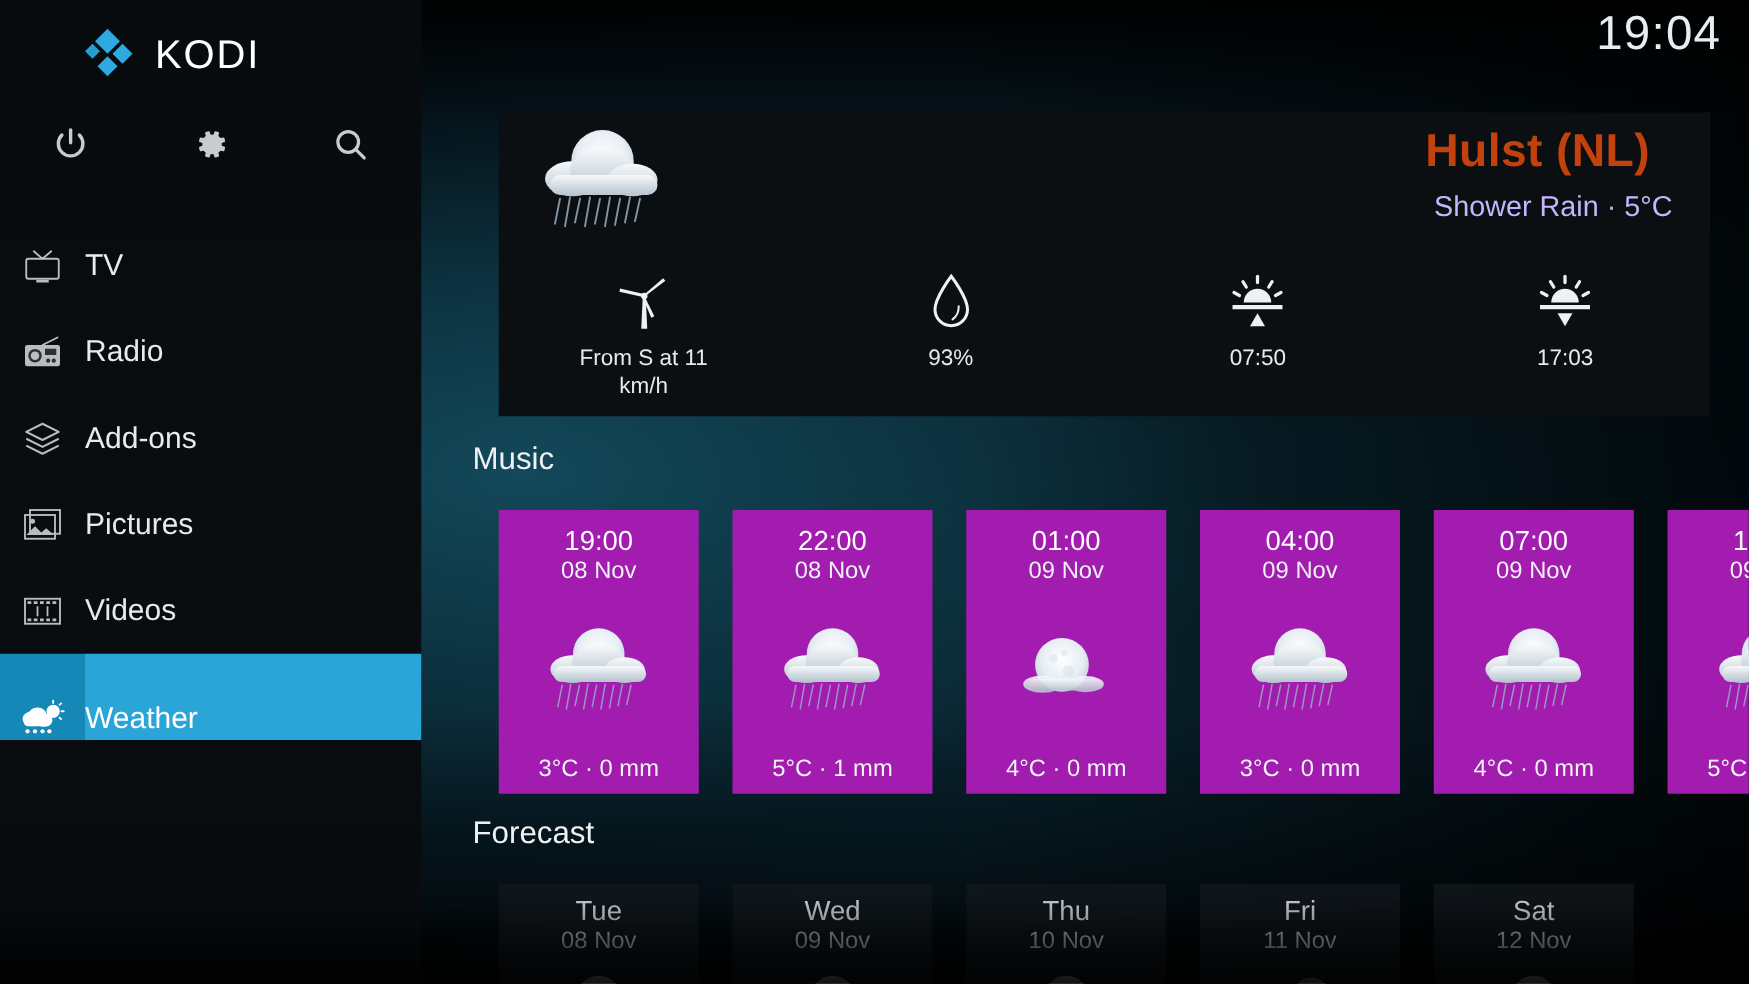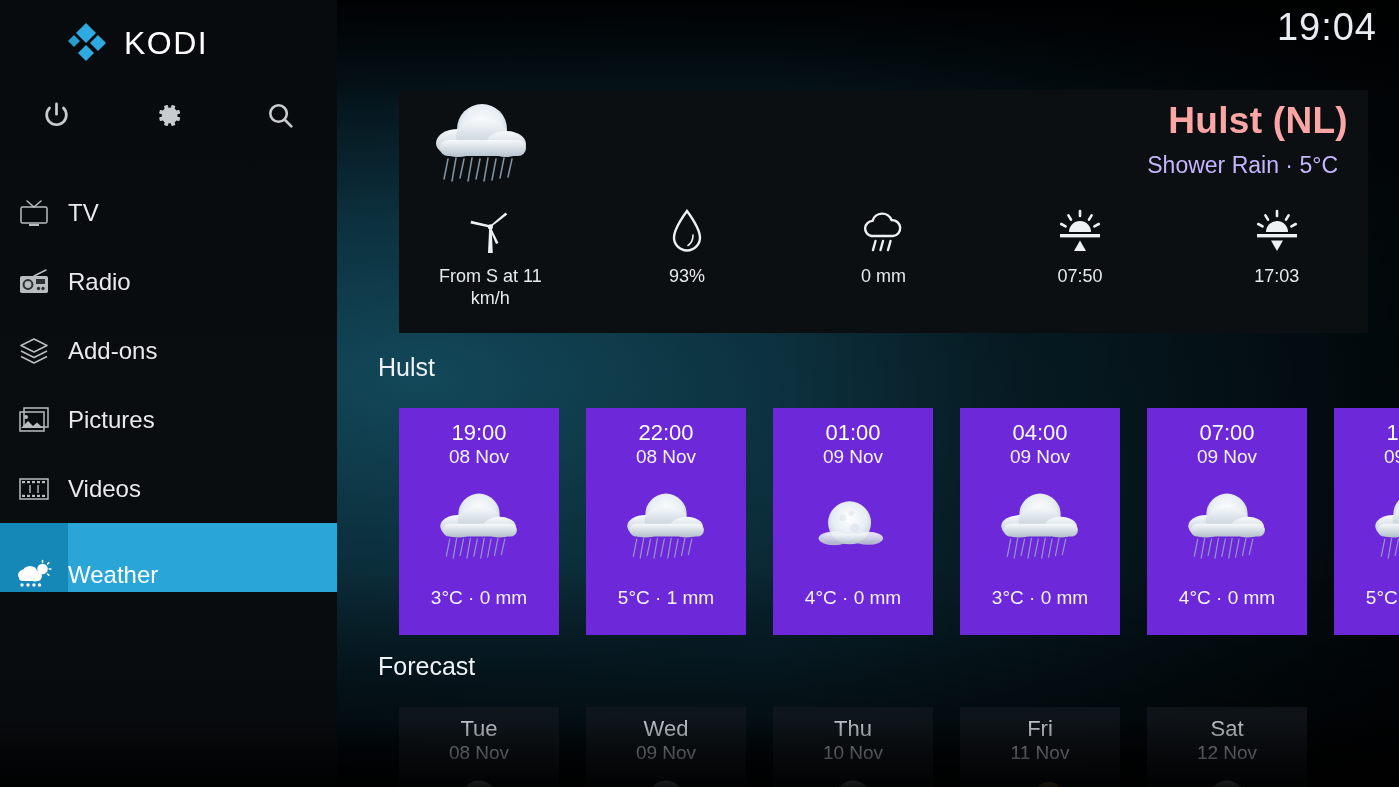--- a/index.html
+++ b/index.html
@@ -60,52 +60,52 @@
     font-size:38px; font-weight:300; color:#e8edf1; letter-spacing:1px;
   }
 
   
   #wpanel {
     position:absolute; left:62px; top:90px; width:969px; height:243px;
     background:#0c0f12;
   }
   #wp-icon { position:absolute; left:23px; top:5px; width:120px; height:100px; }
   #wp-loc {
-    position:absolute; right:20px; top:10px; text-align:right;
-    font-size:37px; font-weight:700; color:#fca5a5; letter-spacing:0.3px;
+    position:absolute; right:48px; top:10px; text-align:right;
+    font-size:37px; font-weight:700; color:#c2410c; letter-spacing:0.3px;
   }
   #wp-cond {
     position:absolute; right:30px; top:62px; text-align:right;
     font-size:23px; font-weight:400; color:#c4b5fd;
   }
-  #wp-stats { position:absolute; left:0; top:115px; width:969px; display:flex;gap:14px; }
+  #wp-stats { position:absolute; left:0; top:125px; width:969px; display:flex;gap:14px; }
   .stat { flex:1; display:flex; flex-direction:column; align-items:center; }
   .stat-ico { height:52px; display:flex; align-items:flex-end; justify-content:center; }
   .stat-txt {
     margin-top:9px; font-size:18px; color:#e7eaec; text-align:center;
     line-height:1.22; max-width:130px;
   }
 
   
   .section-title {
     position:absolute; left:41px; font-size:25px; color:#eef2f4; font-weight:400;
   }
   #title-hourly { top:353px; }
   #title-forecast { top:652px; }
 
   
   #hourly-row { position:absolute; left:62px; top:408px; height:227px; display:flex; gap:27px; }
   .hcard {
-    width:160px; height:227px; background:#6d28d9;
+    width:160px; height:227px; background:#a21caf;
     display:flex; flex-direction:column; align-items:center;
   }
   .hc-time { margin-top:13px; font-size:22px; color:#fdfdfd; line-height:1.05; }
   .hc-date { margin-top:2px; font-size:19px; color:#f0f2f4; }
   .hc-icon { flex:1; display:flex; align-items:center; justify-content:center; width:100%; }
-  .hc-vals { margin-bottom:26px; font-size:19px; color:#f2f4f6; }
+  .hc-vals { margin-bottom:8px; font-size:19px; color:#f2f4f6; }
 
   
   #forecast-row { position:absolute; left:62px; top:707px; height:80px; display:flex; gap:27px; }
   .fcard {
     width:160px; height:80px; background:rgba(20,25,30,0.72);
     display:flex; flex-direction:column; align-items:center; overflow:hidden;
     position:relative;
   }
   .fc-day { margin-top:10px; font-size:22px; color:#c9ced2; line-height:1.05; }
   .fc-date { margin-top:2px; font-size:19px; color:#a7adb2; }
@@ -326,33 +326,20 @@
           <span class="stat-ico">
             <svg width="38" height="50" viewBox="0 0 38 50">
               <path d="M19 4 C19 4 6 21 6 30.5 A13 13 0 0 0 32 30.5 C32 21 19 4 19 4 Z" fill="none" stroke="#eef1f3" stroke-width="2.4"></path>
               <path d="M25 28 C25 33 23 36.5 20 38.5" fill="none" stroke="#eef1f3" stroke-width="1.6" stroke-linecap="round"></path>
             </svg>
           </span>
           <span class="stat-txt">93%</span>
         </div>
         <div class="stat">
           <span class="stat-ico">
-            <svg width="52" height="50" viewBox="0 0 52 50">
-              <path d="M14.5 29 A7.6 7.6 0 0 1 15.5 13.9 A10 10 0 0 1 34.5 13.2 A7.9 7.9 0 0 1 36 29 Z" fill="none" stroke="#eef1f3" stroke-width="2.4" stroke-linejoin="round"></path>
-              <g stroke="#eef1f3" stroke-width="2.4" stroke-linecap="round">
-                <path d="M18.5 34 L16 43"></path>
-                <path d="M26 34 L23.5 43"></path>
-                <path d="M33.5 34 L31 43"></path>
-              </g>
-            </svg>
-          </span>
-          <span class="stat-txt">0 mm</span>
-        </div>
-        <div class="stat">
-          <span class="stat-ico">
             <svg width="48" height="50" viewBox="0 0 48 50">
               <g fill="#eef1f3">
                 <path d="M13 25 A11 11 0 0 1 35 25 Z"></path>
                 <rect x="4" y="27" width="40" height="3.4"></rect>
                 <path d="M24 33.5 L30 44 L18 44 Z"></path>
               </g>
               <g stroke="#eef1f3" stroke-width="2.6" stroke-linecap="round">
                 <path d="M24 4 L24 9"></path>
                 <path d="M12.4 8.4 L15 12.6"></path>
                 <path d="M35.6 8.4 L33 12.6"></path>
@@ -378,21 +365,21 @@
                 <path d="M5.2 17 L9.6 19.4"></path>
                 <path d="M42.8 17 L38.4 19.4"></path>
               </g>
             </svg>
           </span>
           <span class="stat-txt">17:03</span>
         </div>
       </div>
   </div>
 
-  <div class="section-title" id="title-hourly">Hulst</div>
+  <div class="section-title" id="title-hourly">Music</div>
   <div id="hourly-row">
       <div class="hcard">
         <span class="hc-time">19:00</span>
         <span class="hc-date">08 Nov</span>
         <span class="hc-icon">
           <svg width="104" height="86" viewBox="0 0 120 100">
             <defs>
               <radialGradient id="sgh0" cx="50%" cy="40%" r="58%">
                 <stop offset="0%" stop-color="#ffffff"></stop>
                 <stop offset="68%" stop-color="#e6edf3"></stop>

